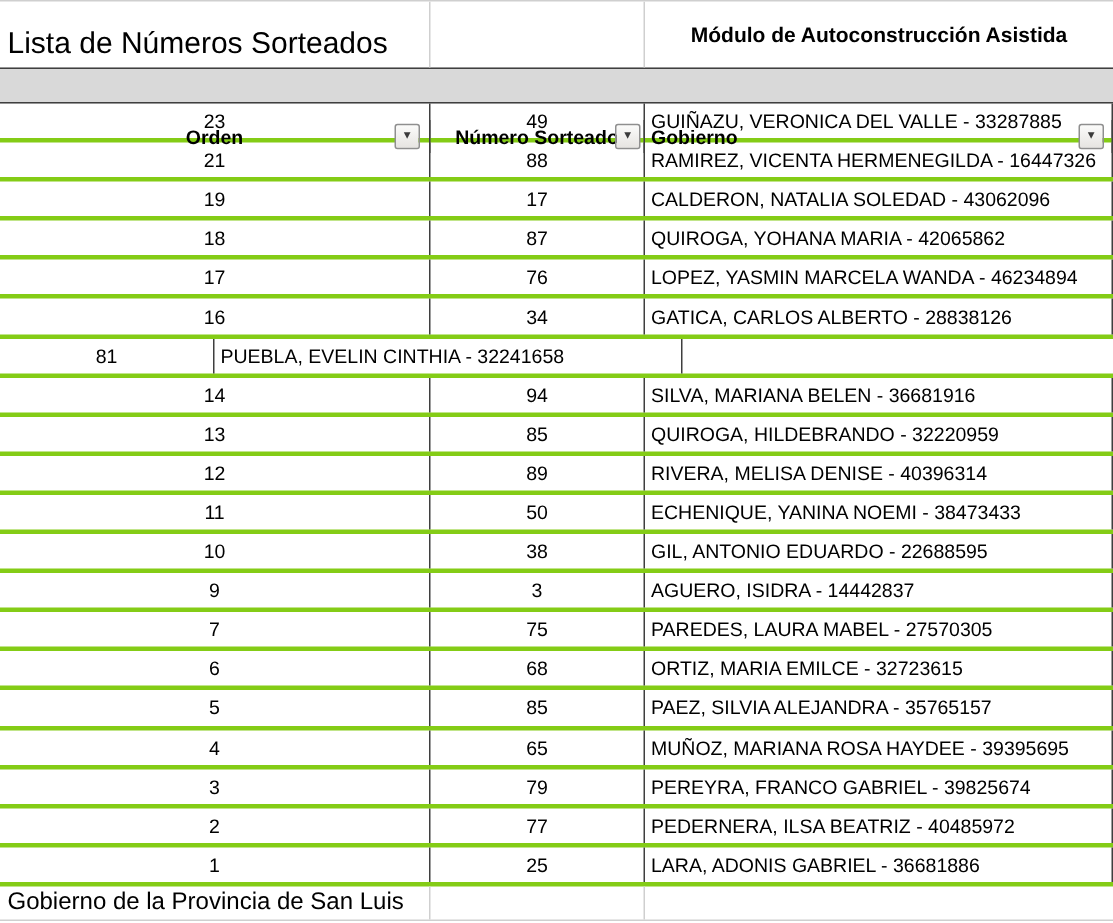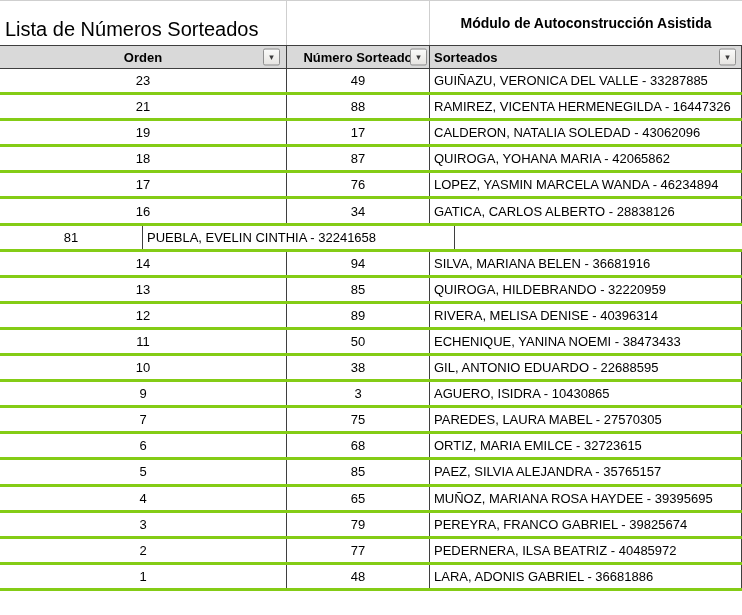--- a/index.html
+++ b/index.html
@@ -19,21 +19,21 @@
   .title-row .c1 { align-items:flex-end; padding:0 0 4px 5px; }
   .title-text { font-size:20px; white-space:nowrap; }
   .module-cell { justify-content:center; }
   .module-text { font-weight:bold; font-size:14px; white-space:nowrap; }
 
   
   .header-row {
     height:24px; background:#d9d9d9; font-weight:bold; font-size:13px;
     border-top:1px solid #3f3f3f; border-bottom:1px solid #3f3f3f;
   }
-  .header-row .cell { border-right:1px solid #3f3f3f; height:100%; }
+  .header-row .cell { border-right:1px solid #3f3f3f; height:100%;margin-top:34px; }
   .hdr-center { justify-content:center; }
   .hdr-numero { justify-content:center; }
   .hdr-left { padding-left:4px; }
   .filter-btn {
     position:absolute; top:50%; transform:translateY(-50%);
     width:17px; height:17px; padding:0;
     border:1px solid #8f8f8f; border-radius:2px;
     background:linear-gradient(180deg,#fbfbfa 0%,#e6e4e1 100%);
     display:flex; align-items:center; justify-content:center; cursor:default;
   }
@@ -73,21 +73,21 @@
         <span class="caret">▾</span>
       </button>
     </div>
     <div class="cell c2 hdr-numero">
       <span>Número Sorteado</span>
       <button class="filter-btn btn-r2">
         <span class="caret">▾</span>
       </button>
     </div>
     <div class="cell c3 hdr-left">
-      <span>Sorteados</span>
+      <span>Gobierno</span>
       <button class="filter-btn btn-r5">
         <span class="caret">▾</span>
       </button>
     </div>
   </div>
 
   <div id="table-body">
   <div class="row data-row">
     <div class="cell c1 cell-center">
       <span>23</span>
@@ -230,21 +230,21 @@
   </div>
 
   <div class="row data-row">
     <div class="cell c1 cell-center">
       <span>9</span>
     </div>
     <div class="cell c2 cell-center">
       <span>3</span>
     </div>
     <div class="cell c3 cell-left">
-      <span>AGUERO, ISIDRA - 10430865</span>
+      <span>AGUERO, ISIDRA - 14442837</span>
     </div>
   </div>
 
   <div class="row data-row">
     <div class="cell c1 cell-center">
       <span>7</span>
     </div>
     <div class="cell c2 cell-center">
       <span>75</span>
     </div>
@@ -311,22 +311,29 @@
     <div class="cell c3 cell-left">
       <span>PEDERNERA, ILSA BEATRIZ - 40485972</span>
     </div>
   </div>
 
   <div class="row data-row">
     <div class="cell c1 cell-center">
       <span>1</span>
     </div>
     <div class="cell c2 cell-center">
-      <span>48</span>
+      <span>25</span>
     </div>
     <div class="cell c3 cell-left">
       <span>LARA, ADONIS GABRIEL - 36681886</span>
     </div>
   </div>
 </div>
 
+  <div class="row footer-row">
+    <div class="cell c1">
+      <span class="footer-text">Gobierno de la Provincia de San Luis</span>
+    </div>
+    <div class="cell c2"></div>
+    <div class="cell c3"></div>
+  </div>
 
 </div>
 
 </body></html>

